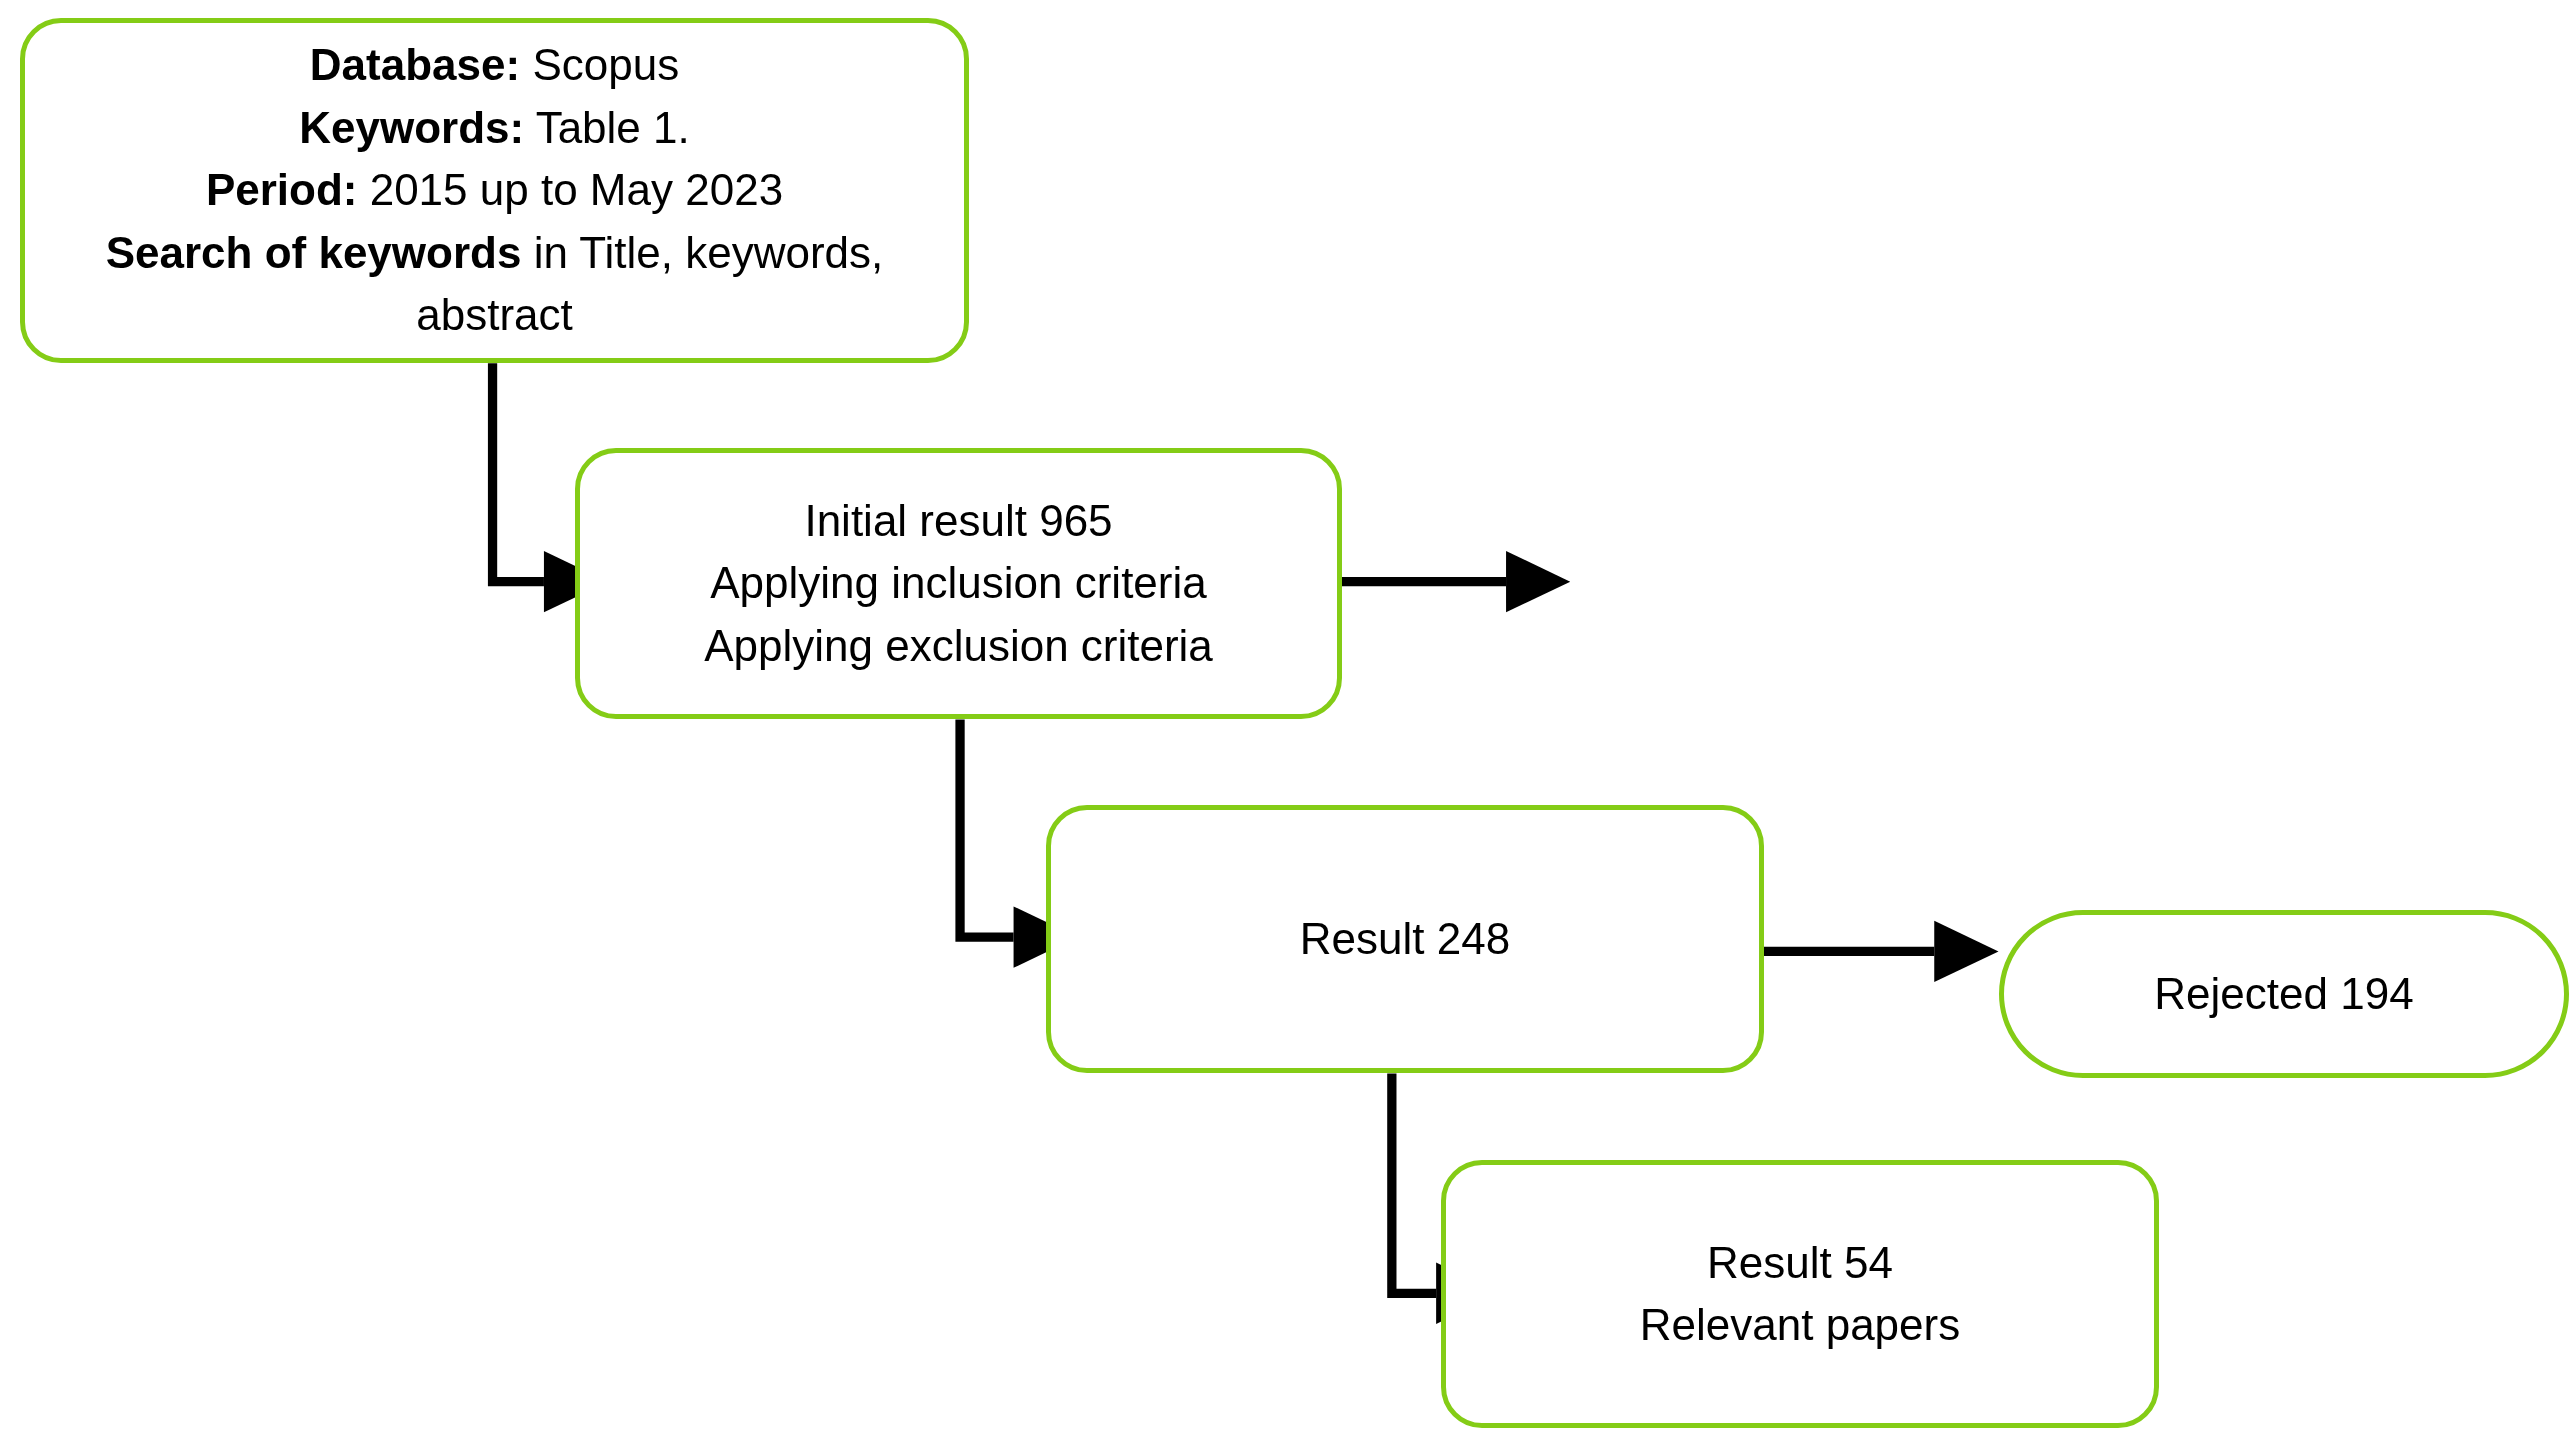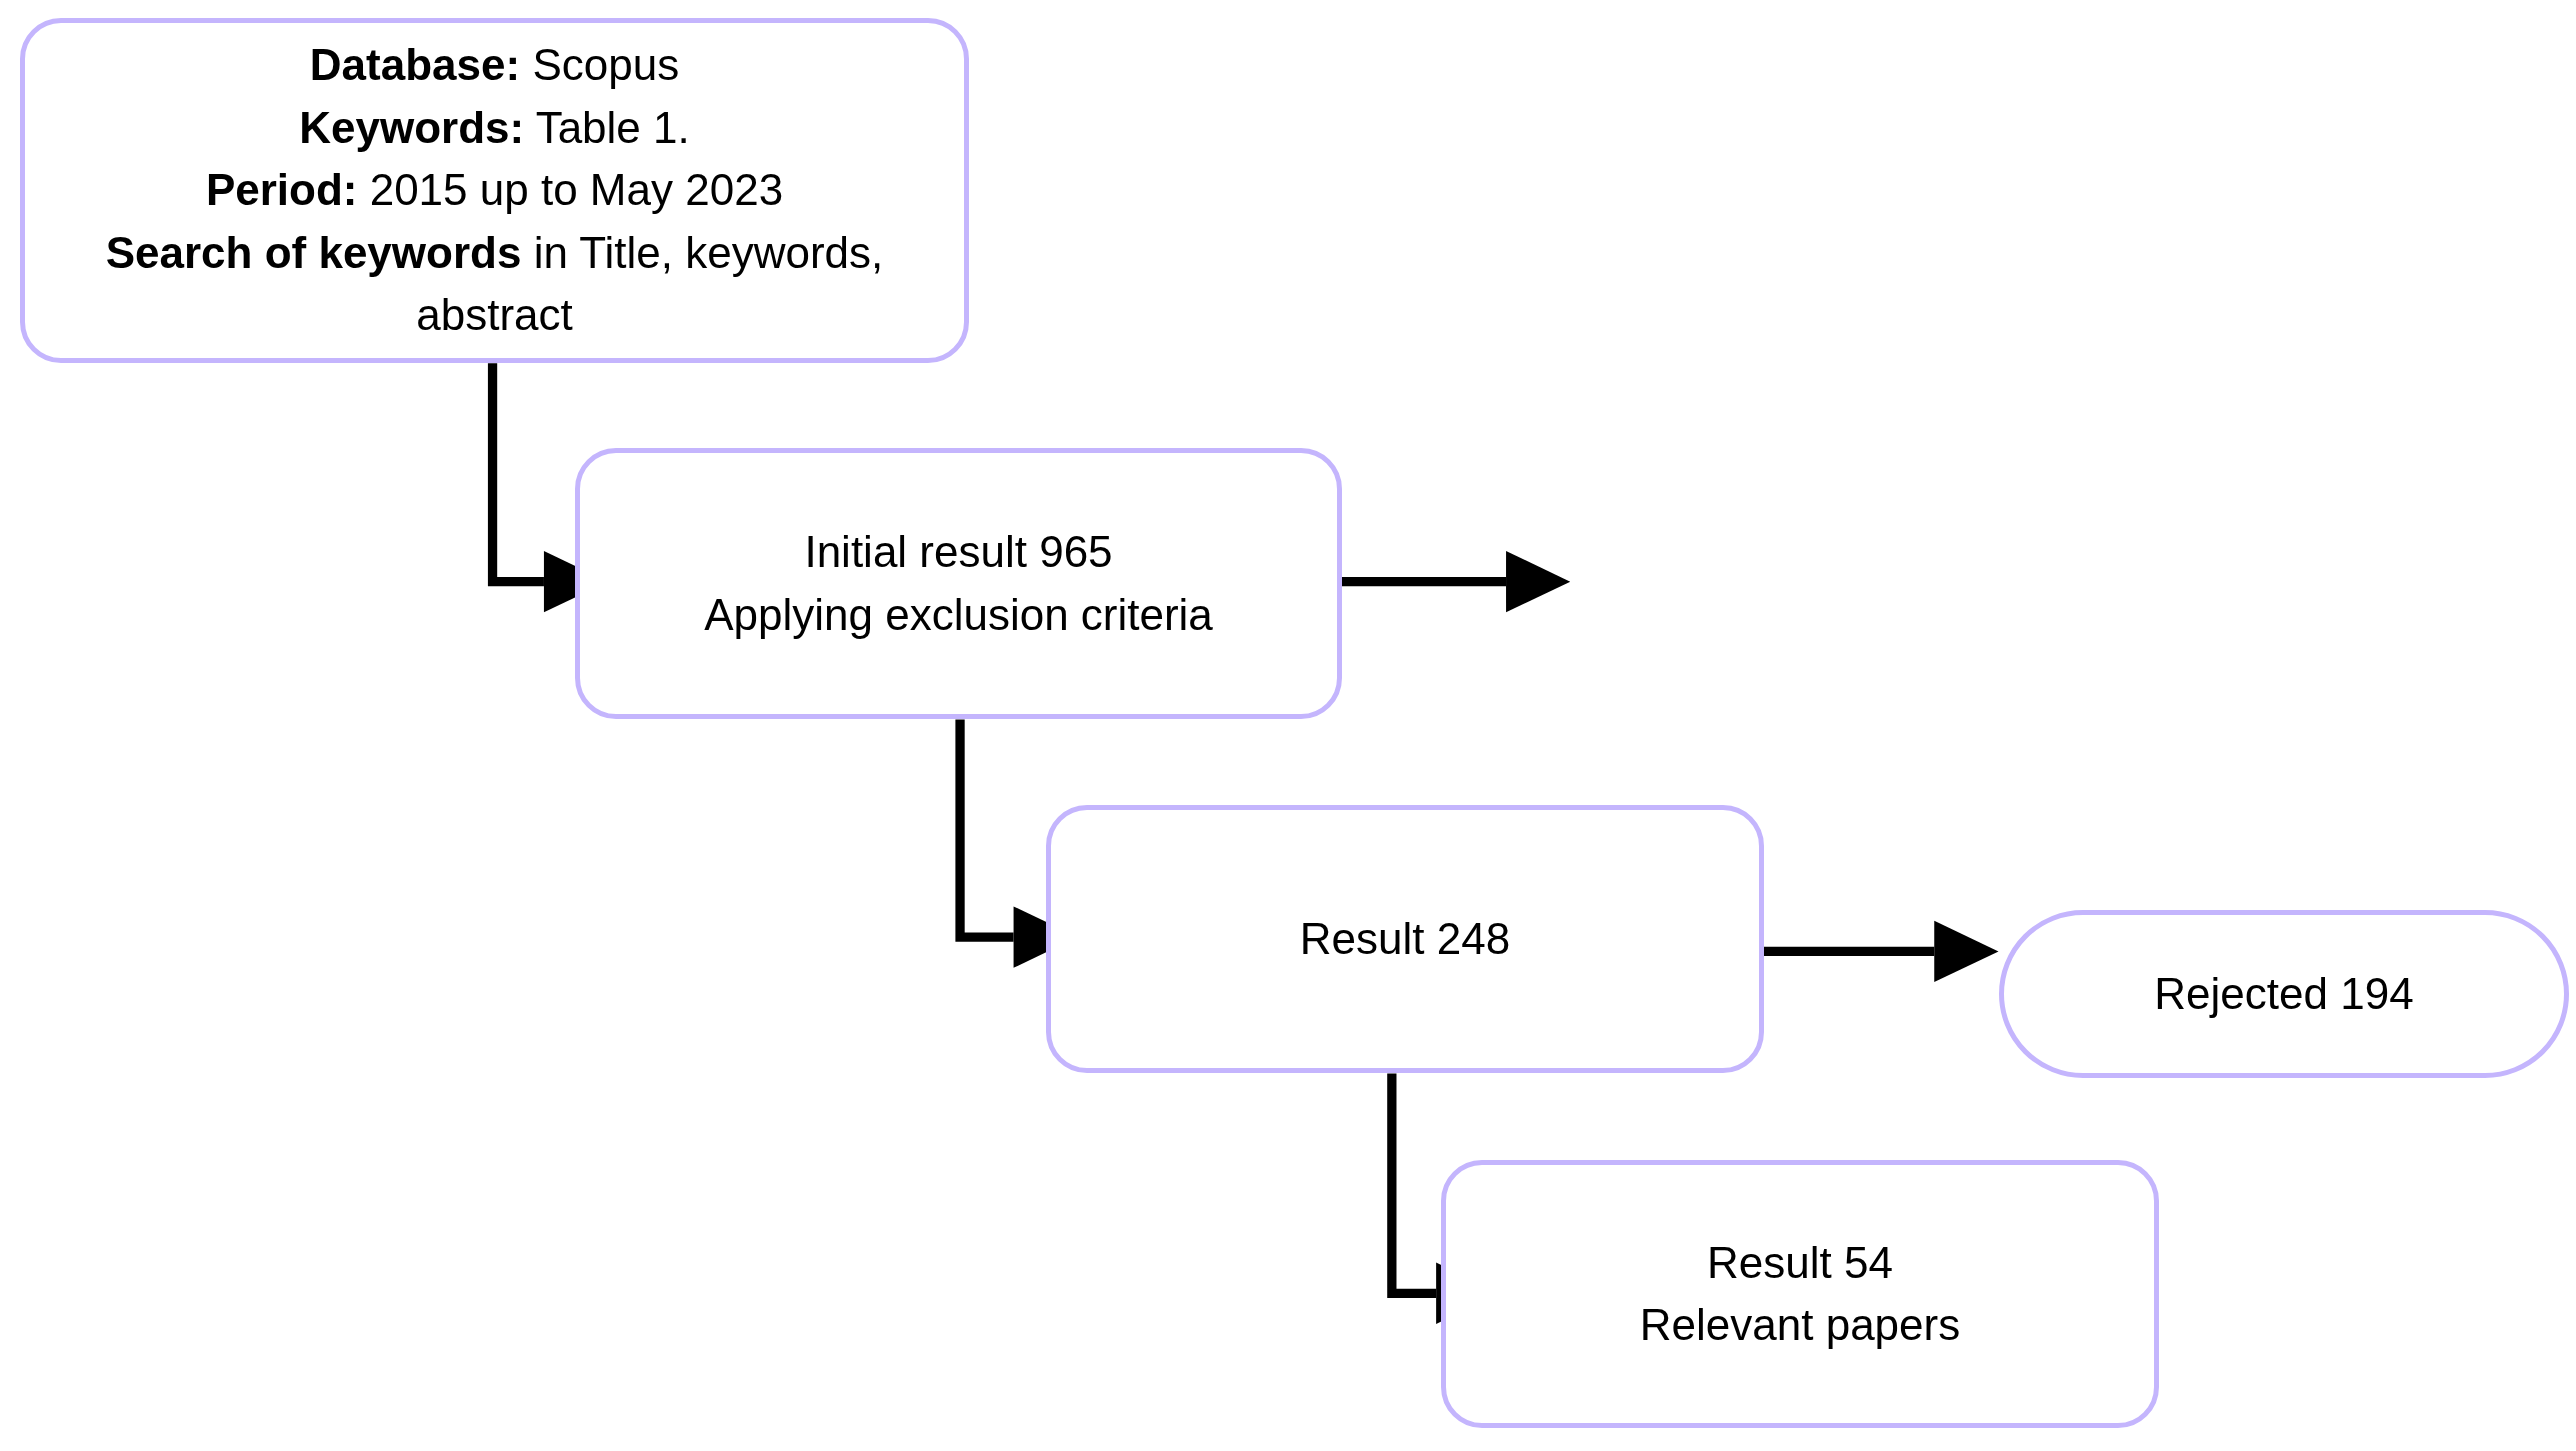--- a/index.html
+++ b/index.html
@@ -12,21 +12,21 @@
     width: 2576px;
     height: 1451px;
     background: #ffffff;
     overflow: hidden;
     font-family: "Liberation Sans", sans-serif;
   }
   .node {
     position: absolute;
     box-sizing: border-box;
     background: #ffffff;
-    border: 5px solid #c4b5fd;
+    border: 5px solid #84cc16;
     display: flex;
     align-items: center;
     justify-content: center;
     text-align: center;
     color: #000000;
     line-height: 1.42;
   }
   .node .lines {
     width: 100%;
     padding: 0 13px;
@@ -105,20 +105,21 @@
       <span class="line"><b>Database:</b><span> Scopus</span></span>
       <span class="line"><b>Keywords:</b><span> Table 1.</span></span>
       <span class="line"><b>Period:</b><span> 2015 up to May 2023</span></span>
       <span class="line wrap"><b>Search of keywords</b><span> in Title, keywords, abstract</span></span>
     </div>
   </div>
 
   <div class="node box-process" id="node-initial">
     <div class="lines">
       <span class="line">Initial result 965</span>
+      <span class="line">Applying inclusion criteria</span>
       <span class="line">Applying exclusion criteria</span>
     </div>
   </div>
 
 
   <div class="node box-process" id="node-result248">
     <div class="lines">
       <span class="line">Result 248</span>
     </div>
   </div>

